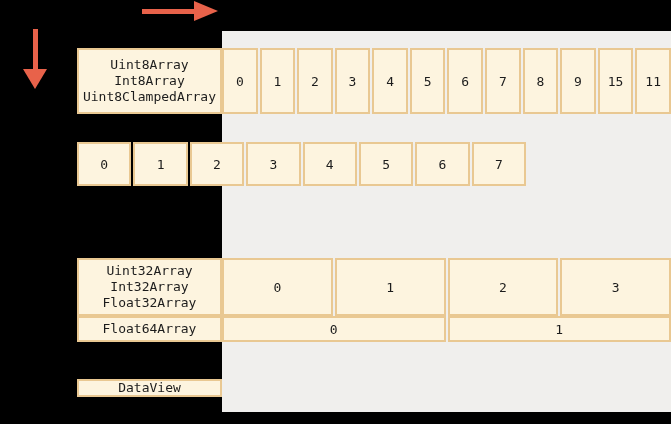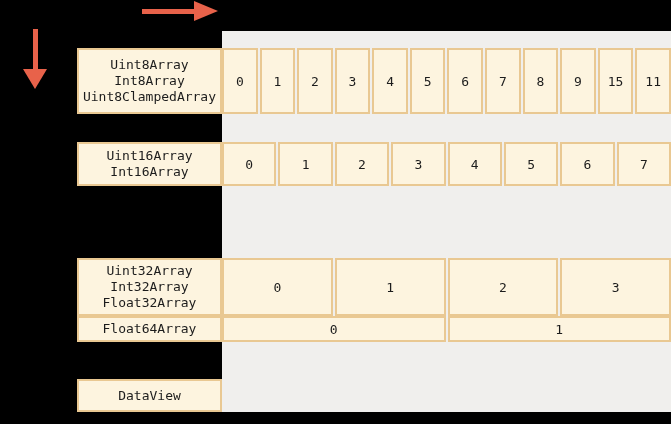--- a/index.html
+++ b/index.html
@@ -42,21 +42,21 @@
     border-top: 20px solid var(--arrow);
     border-left: 12px solid transparent;
     border-right: 12px solid transparent;
   }
   
   .row { position: absolute; left: 77px; display: flex; }
   .row-0 { top: 48px;  height: 66px; justify-content: flex-end; }
   .row-1 { top: 142px; height: 44px; }
   .row-2 { top: 221px; height: 58px; margin-top: 37px; }
   .row-3 { top: 316px; height: 26px; justify-content: space-between; }
-  .row-4 { top: 379px; height: 33px; }
+  .row-4 { top: 379px; height: 18px; }
   .label-box {
     width: 145px; height: 100%;
     box-sizing: border-box;
     background: var(--cell-fill);
     border: 2px solid var(--cell-border);
     display: flex; flex-direction: column;
     align-items: center; justify-content: center;
     font-size: 13px; line-height: 16px;
     text-align: center;
   }
@@ -108,24 +108,20 @@
         <div class="cell">6</div>
         <div class="cell">7</div>
         <div class="cell">8</div>
         <div class="cell">9</div>
         <div class="cell">15</div>
         <div class="cell">11</div>
       </div>
   </div>
 
   <div class="row row-1">
-    <div class="label-box">
-        <div>Uint16Array</div>
-        <div>Int16Array</div>
-      </div>
     <div class="cells">
         <div class="cell">0</div>
         <div class="cell">1</div>
         <div class="cell">2</div>
         <div class="cell">3</div>
         <div class="cell">4</div>
         <div class="cell">5</div>
         <div class="cell">6</div>
         <div class="cell">7</div>
       </div>

